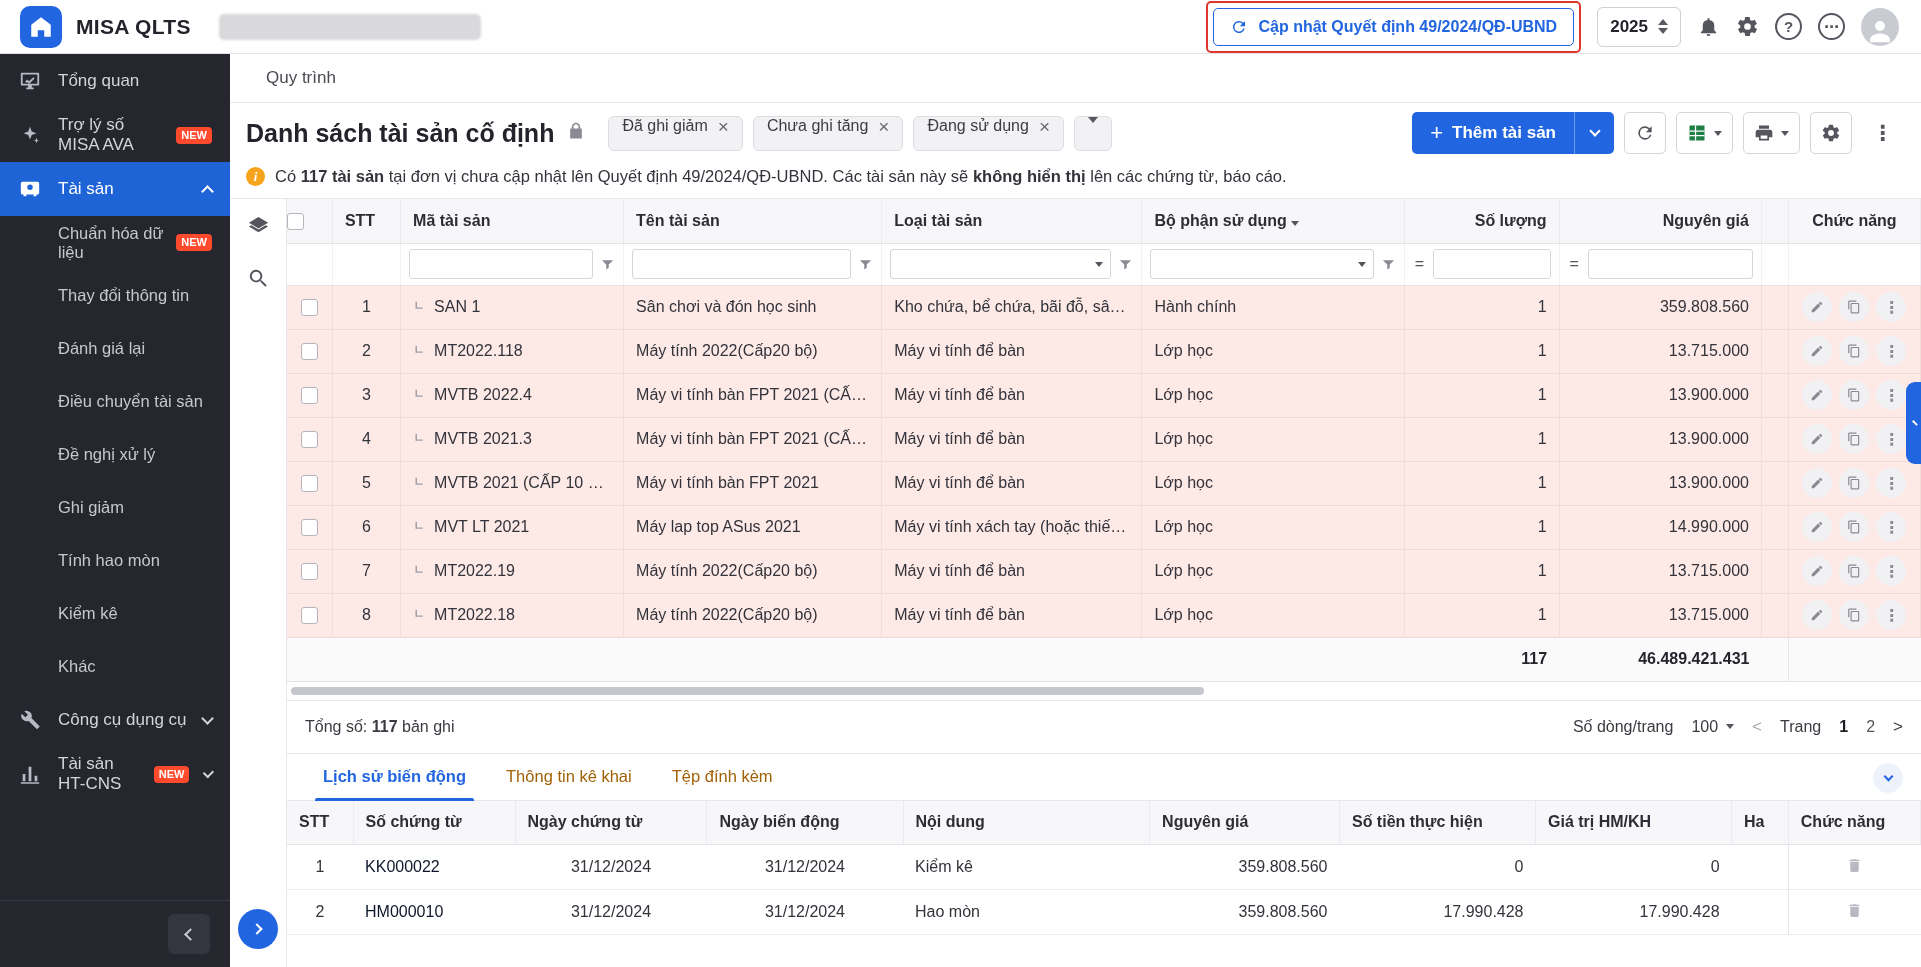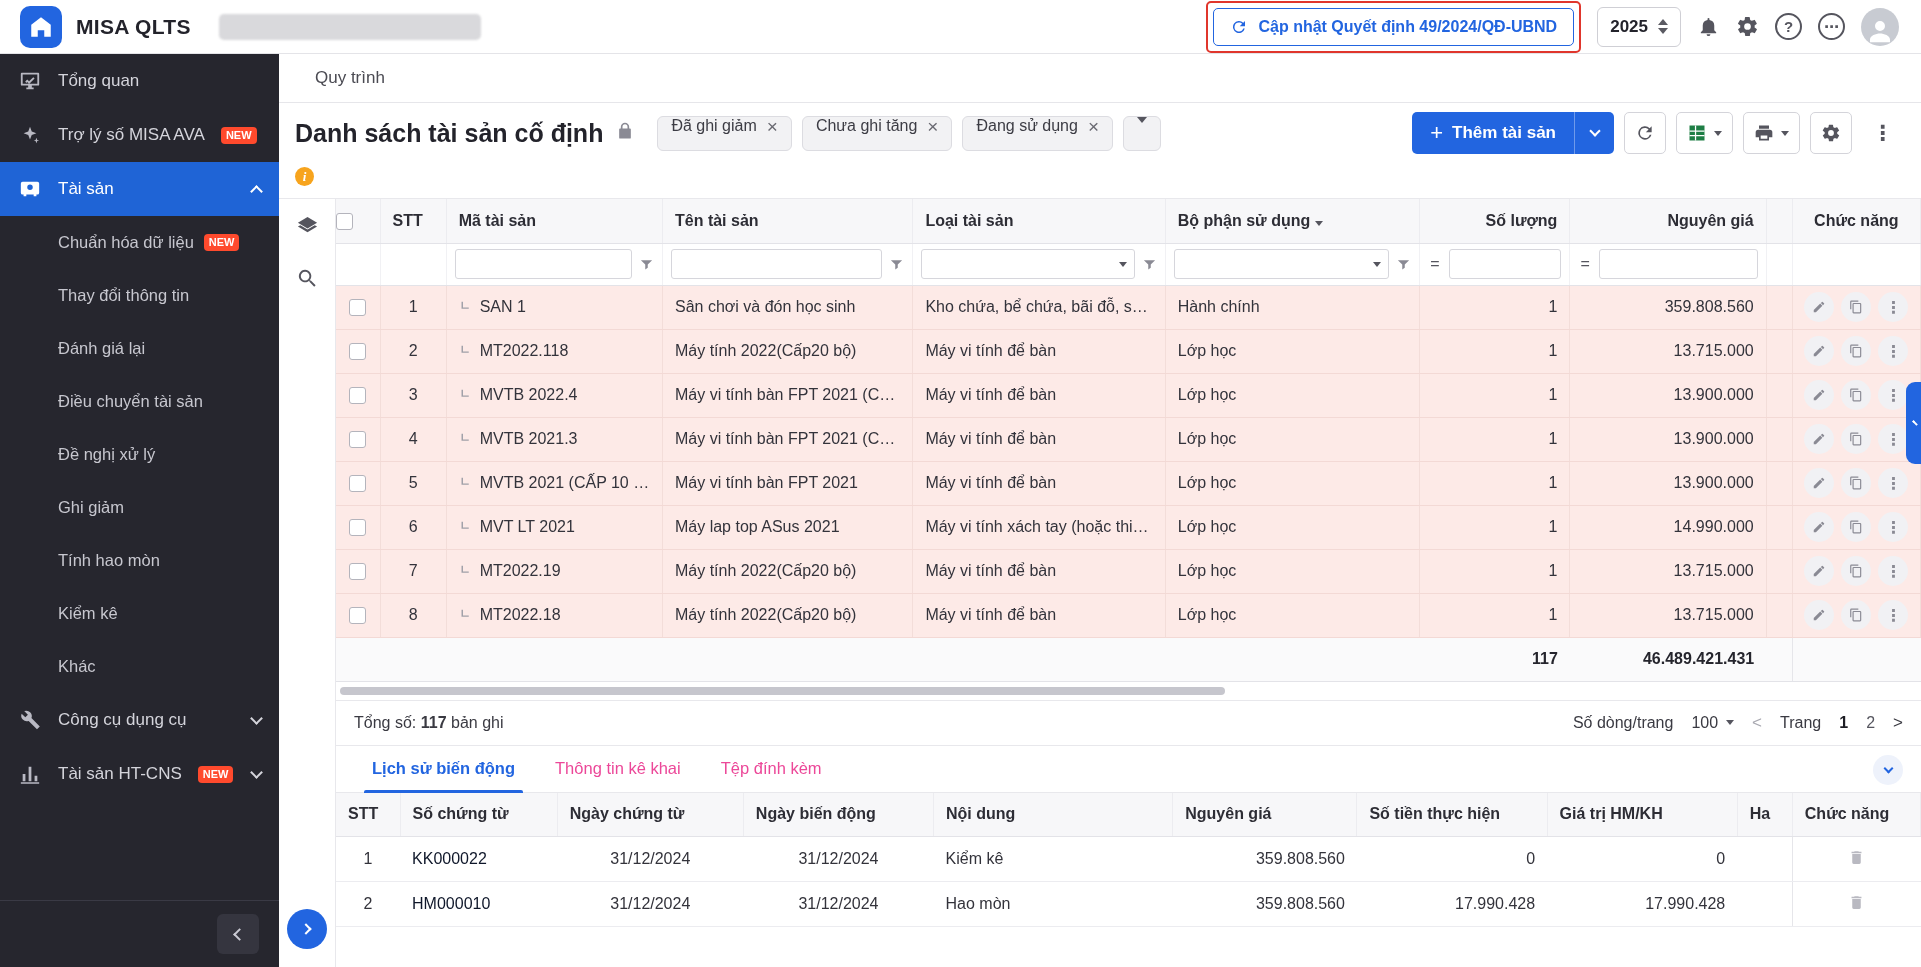--- a/index.html
+++ b/index.html
@@ -37,21 +37,21 @@
   .circ { width:27px; height:27px; border:2px solid #55555e; border-radius:50%;
           font-size:15px; font-weight:700; color:#55555e; }
   .avatar { width:38px; height:38px; border-radius:50%; background:#c8cbd2; overflow:hidden;
             display:flex; align-items:flex-end; justify-content:center; cursor:pointer; }
   .avatar svg { width:30px; height:30px; fill:#fff; }
 
   
   .app-body { display:flex; height:913px; }
 
   
-  .sidebar { width:279px; background:#26262e; display:flex; flex-direction:column; flex-shrink:0; }
+  .sidebar { width:230px; background:#26262e; display:flex; flex-direction:column; flex-shrink:0; }
   .side-item { height:54px; display:flex; align-items:center; gap:16px; padding:0 18px;
                color:#d4d4db; font-size:17px; cursor:pointer; flex-shrink:0; }
   .sic { width:24px; height:24px; display:flex; align-items:center; justify-content:center; flex-shrink:0; }
   .sic svg { width:22px; height:22px; fill:#b9b9c3; }
   .side-item.active { background:#1f64d6; color:#fff; }
   .side-item.active .sic svg { fill:#fff; }
   .badge { background:#ff4a2d; color:#fff; font-size:11px; font-weight:700; padding:3px 5px;
            border-radius:4px; line-height:1; flex-shrink:0; }
   .side-sub { height:53px; display:flex; align-items:center; gap:10px; padding:0 18px 0 58px;
               color:#c7c7cf; font-size:16.5px; cursor:pointer; flex-shrink:0; }
@@ -154,32 +154,32 @@
              display:flex; align-items:center; justify-content:center; color:#8a8a94;
              cursor:pointer; font-size:16px; font-weight:700; flex-shrink:0; }
   .act-btn svg { width:14px; height:14px; fill:#8a8a94; }
   .srow td { height:44px; background:#fafafb; border-top:1px solid #e3e3e8; border-bottom:1px solid #e3e3e8;
              font-weight:700; font-size:16px; color:#25252d; padding:0 12px; }
 
   .hscroll { height:12px; margin:3px 2px; position:relative; flex-shrink:0; }
   .hthumb { position:absolute; left:2px; top:2px; width:56%; height:8px; background:#c6c6cd;
             border-radius:4px; cursor:pointer; }
 
-  .pag { height:46px; border-top:1px solid #e8e8ec; border-bottom:1px solid #e8e8ec;
+  .pag { height:54px; border-top:1px solid #e8e8ec; border-bottom:1px solid #e8e8ec;
          display:flex; align-items:center; padding:0 18px; font-size:16px; color:#3a3a42; flex-shrink:0; }
   .pag-right { margin-left:auto; display:flex; align-items:center; gap:18px; }
   .pp { display:flex; align-items:center; gap:8px; cursor:pointer; }
   .pnav { cursor:pointer; font-size:17px; }
   .pnav.dim { color:#a8a8b0; }
   .pnum { font-weight:700; color:#1d1d24; cursor:pointer; }
   .pnum2 { color:#55555e; cursor:pointer; }
 
   .dtabs { height:47px; border-bottom:1px solid #e8e8ec; display:flex; padding-left:16px;
            position:relative; flex-shrink:0; }
-  .dtab { padding:0 20px; display:flex; align-items:center; font-size:16.5px; color:#ec4899;
+  .dtab { padding:0 20px; display:flex; align-items:center; font-size:16.5px; color:#a16207;
           cursor:pointer; position:relative; }
   .dtab.active { color:#2265e0; font-weight:700; }
   .dtab.active::after { content:""; position:absolute; left:12px; right:12px; bottom:-1px;
                         height:3px; background:#2265e0; border-radius:2px 2px 0 0; }
   .dcollapse { position:absolute; right:18px; top:9px; width:30px; height:30px; border-radius:50%;
                background:#eef2fb; border:none; color:#2265e0; cursor:pointer;
                display:flex; align-items:center; justify-content:center; }
   .dcollapse .chev { width:7px; height:7px; margin-bottom:3px; }
 
   .dgrid th { height:44px; background:#f7f7f9; font-size:16px; font-weight:700; color:#2d2d35;
@@ -392,20 +392,27 @@
             </svg>
         </button>
         <button class="tool-btn noborder">
             <span>⋮</span>
           </button>
       </div>
     </div>
 
     <div class="info-bar">
       <span class="info-ico">i</span>
+      <span class="info-text">
+        <span>Có</span>
+        <b>117 tài sản</b>
+        <span>tại đơn vị chưa cập nhật lên Quyết định 49/2024/QĐ-UBND. Các tài sản này sẽ</span>
+        <b>không hiển thị</b>
+        <span>lên các chứng từ, báo cáo.</span>
+      </span>
     </div>
 
     <div class="work">
 
       <div class="strip">
         <button class="strip-btn">
           <svg viewBox="0 0 24 24">
               <path d="M12 2 2 8l10 6 10-6-10-6zM4.5 10.6 2 12.1l10 6 10-6-2.5-1.5L12 15.1l-7.5-4.5z"></path>
             </svg>
         </button>

